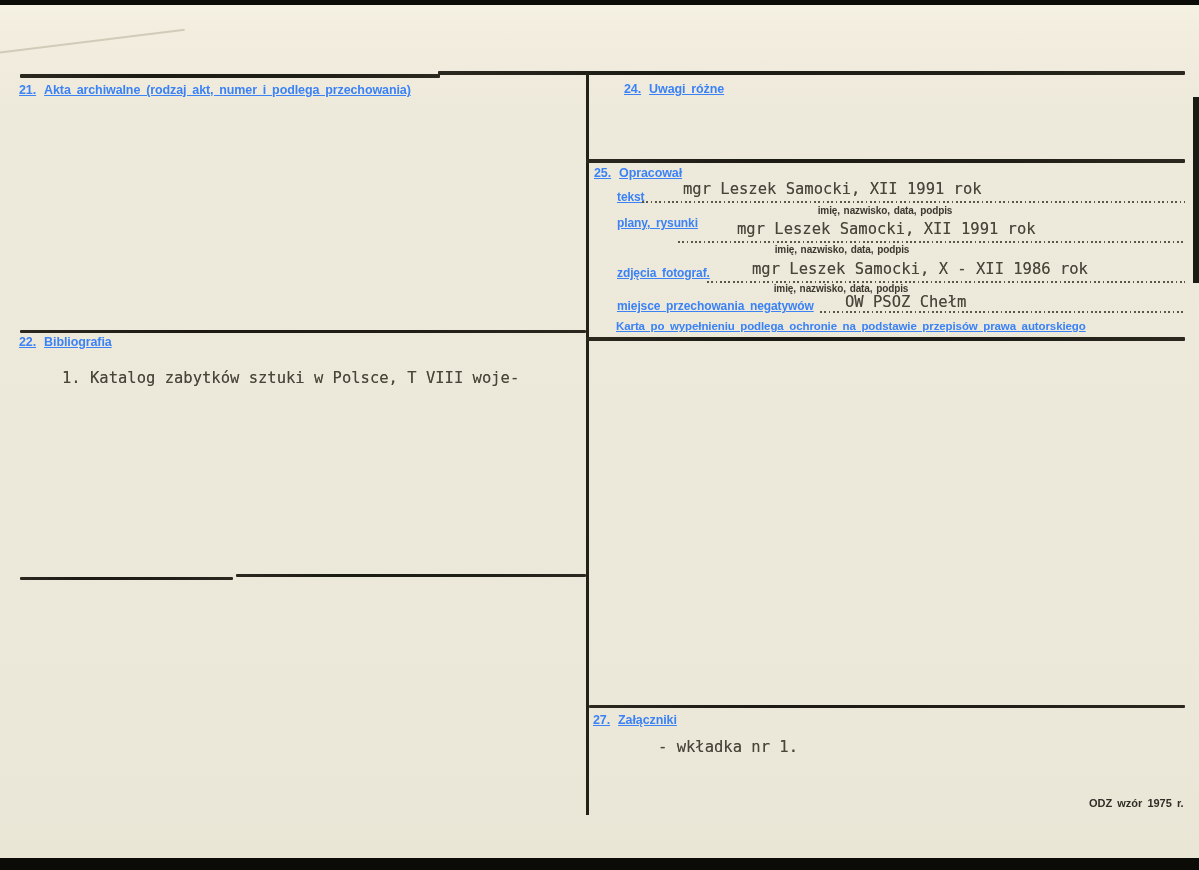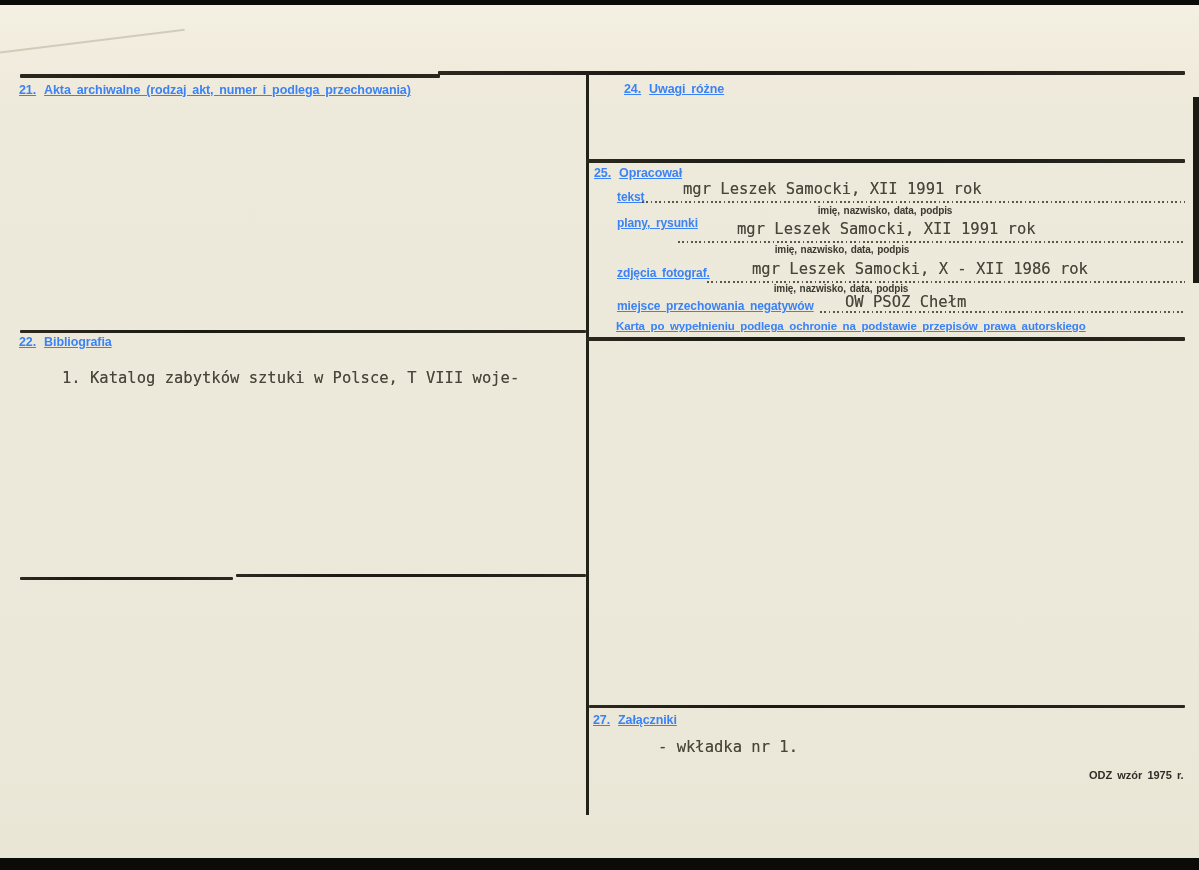--- a/index.html
+++ b/index.html
@@ -109,15 +109,15 @@
 
   <div class="lbl note" style="left:616px;top:320px">Karta po wypełnieniu podlega ochronie na podstawie przepisów prawa autorskiego</div>
 
 
   <div class="lbl hdr" style="left:593px;top:713px">
     <span>27.</span>
     <span>Załączniki</span>
   </div>
   <div class="mono" style="left:658px;top:738px">- wkładka nr 1.</div>
 
-  <div class="footer-lbl" style="left:1089px;top:769px">ODZ wzór 1975 r.</div>
+  <div class="footer-lbl" style="left:1089px;top:797px">ODZ wzór 1975 r.</div>
 
 </div>
 
 </body></html>

